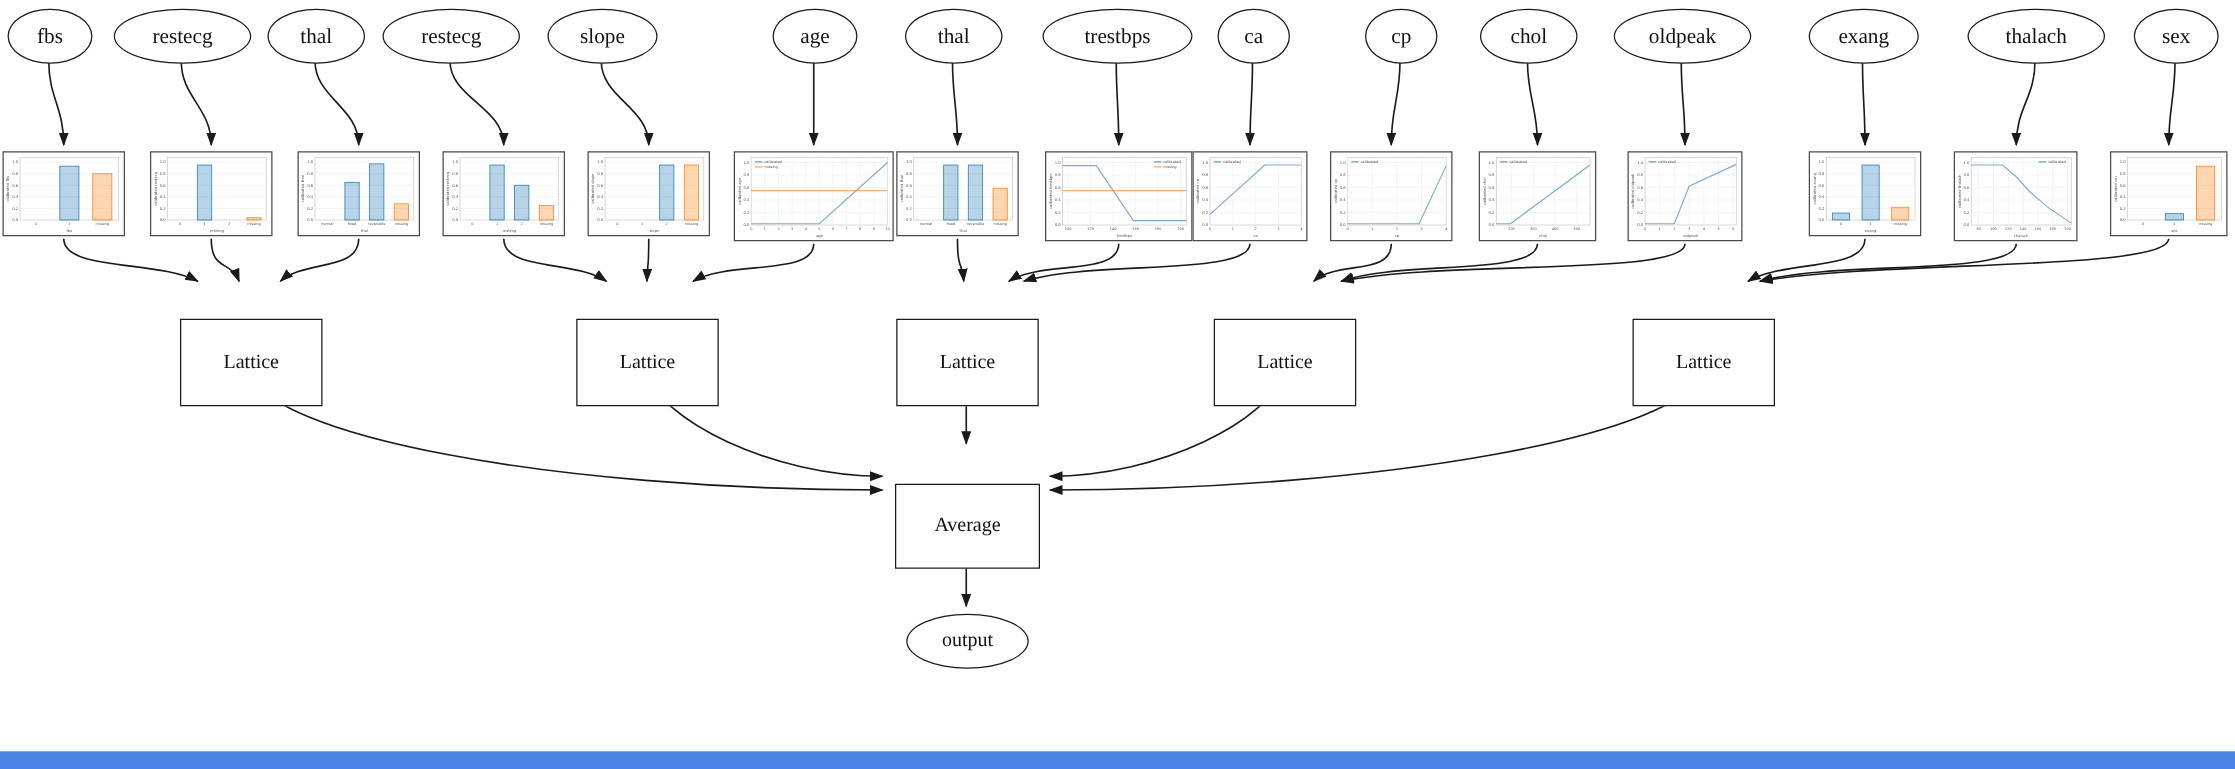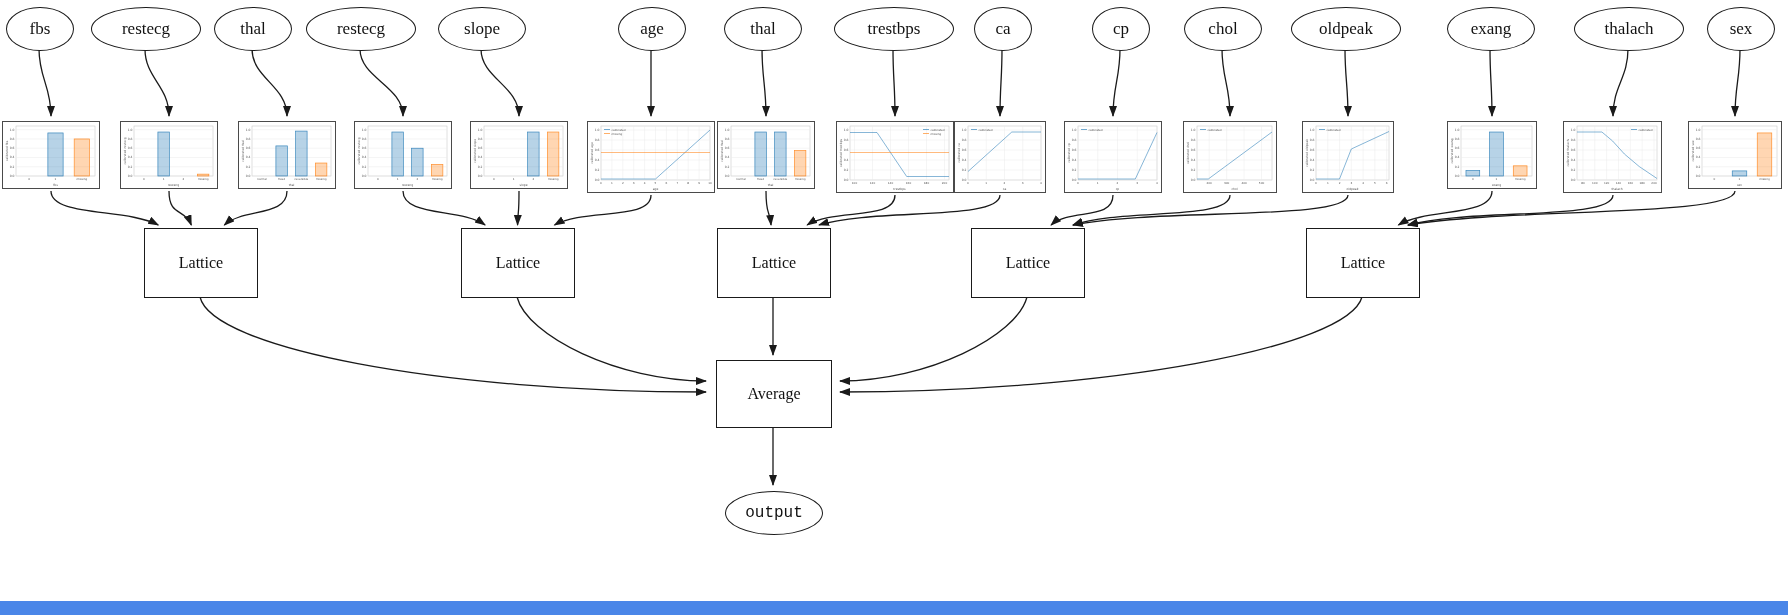--- a/index.html
+++ b/index.html
@@ -2,21 +2,21 @@
 <html><head>
 <meta charset="utf-8">
 <style>
   html,body{margin:0;padding:0;background:#ffffff;}
   #canvas{position:relative;width:1788px;height:615px;background:#ffffff;overflow:hidden;
           font-family:"Liberation Serif",serif;}
   #edges{position:absolute;left:0;top:0;pointer-events:none;}
   .node-ellipse{position:absolute;display:flex;align-items:center;justify-content:center;
       border:1.2px solid #1a1a1a;border-radius:50%;background:#ffffff;font-size:17px;color:#111;}
   .node-box{position:absolute;display:flex;align-items:center;justify-content:center;
-      border:1.2px solid #1a1a1a;background:#ffffff;font-size:16px;color:#111;}
+      border:1.2px solid #1a1a1a;background:#ffffff;font-size:16px;color:#111;margin-top:27px;}
   .chart-thumb{position:absolute;border:1.4px solid #4a4a4a;background:#ffffff;padding:1px;line-height:0;}
   .chart-thumb svg text{font-family:"DejaVu Sans",sans-serif;}
   #bottombar{position:absolute;left:0;bottom:0;width:100%;height:14px;}
 </style>
 </head>
 <body>
 
 <div id="canvas">
   <svg id="edges" width="1788" height="615">
     <defs>
@@ -556,18 +556,18 @@
       </div>
       <div class="node-box" style="left: 971px; top: 228px; width: 112px; height: 68px;">
         <span>Lattice</span>
       </div>
       <div class="node-box" style="left: 1306px; top: 228px; width: 112px; height: 68px;">
         <span>Lattice</span>
       </div>
       <div class="node-box" style="left: 716px; top: 360px; width: 114px; height: 66px; justify-content: center;">
         <span>Average</span>
       </div>
-      <div class="node-ellipse" style="left: 725px; top: 491px; width: 96px; height: 42px; font-size: 16px; font-family: Liberation Mono, monospace;">
+      <div class="node-ellipse" style="left: 725px; top: 491px; width: 96px; height: 42px; font-size: 16px;">
         <span>output</span>
       </div>
     </div>
   <div id="bottombar" style="background: rgb(74, 134, 232);"></div>
 </div>
 
 </body></html>

